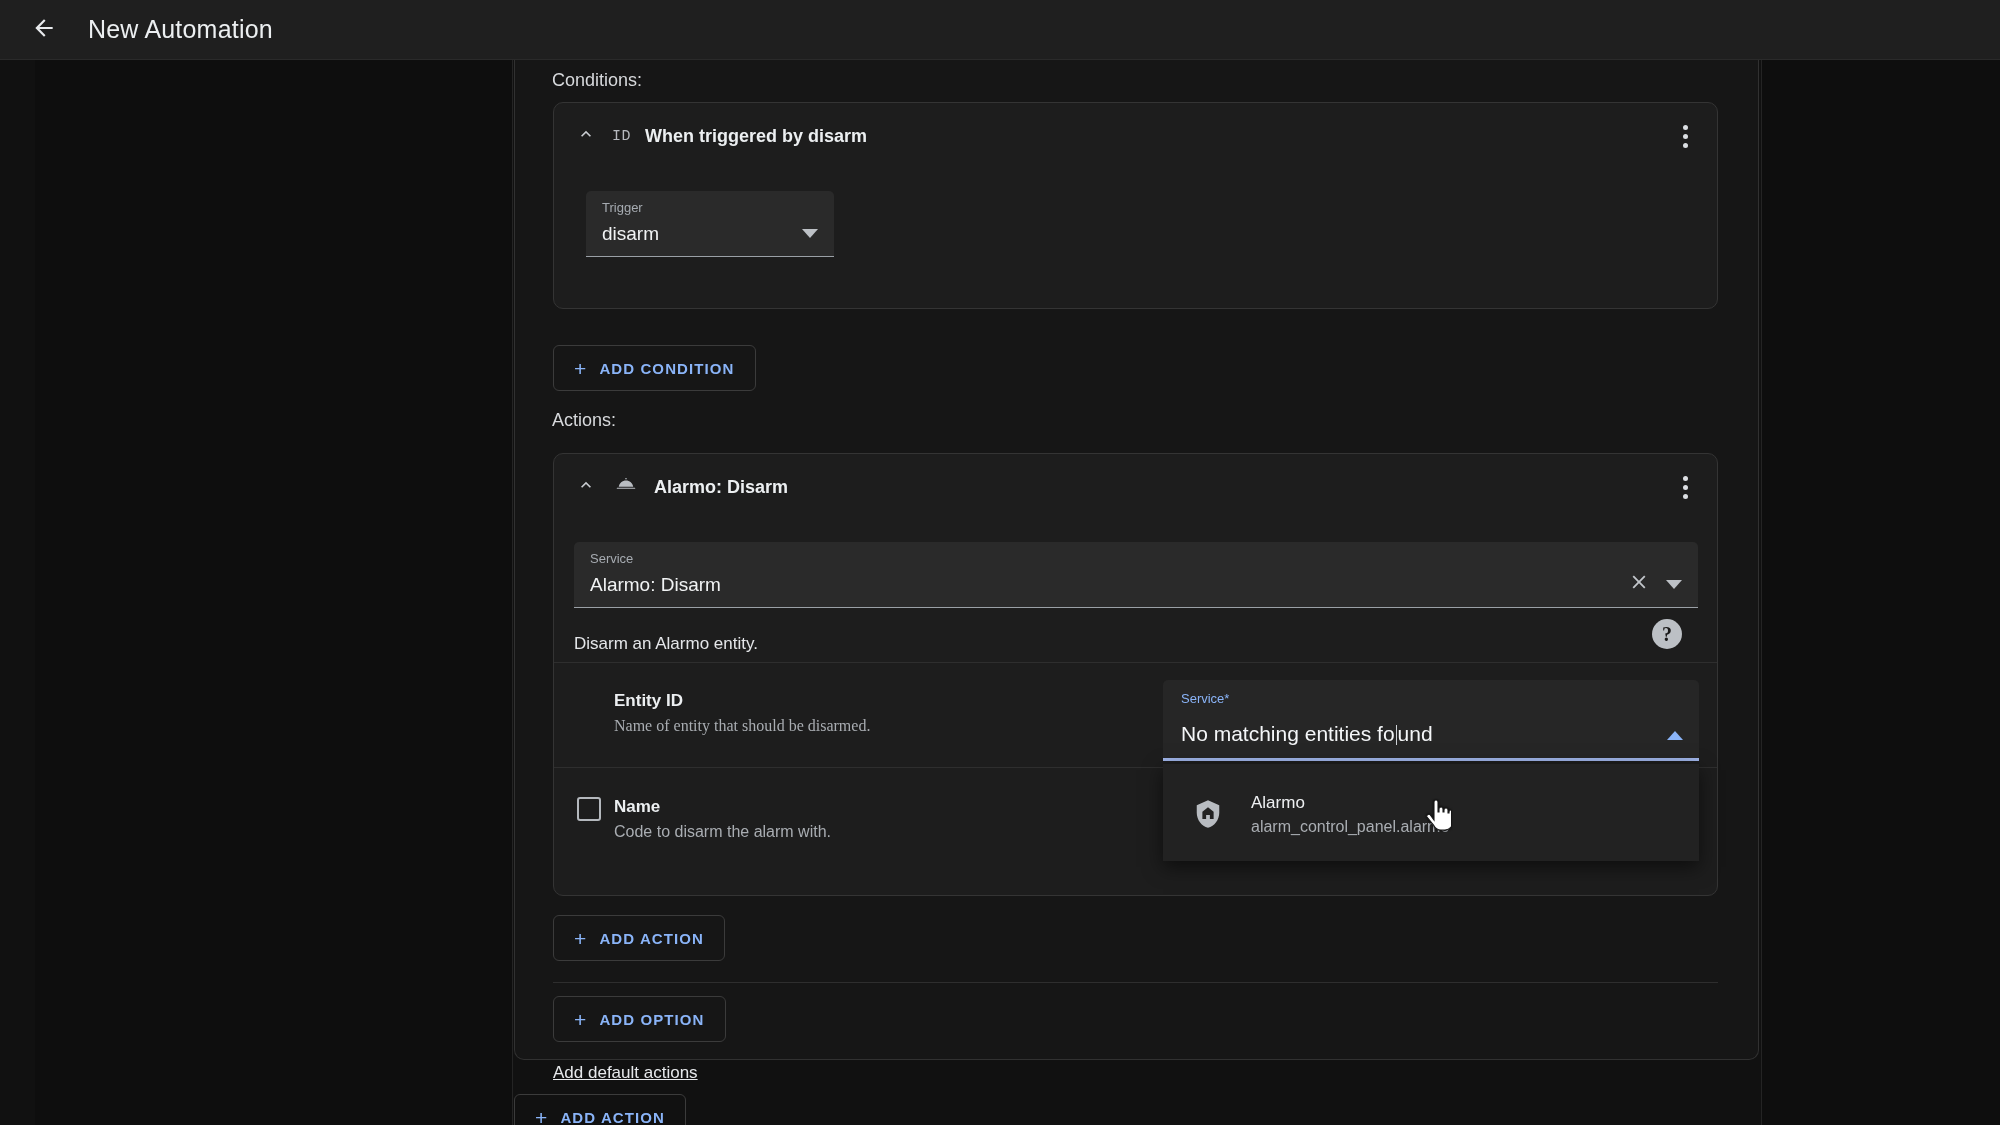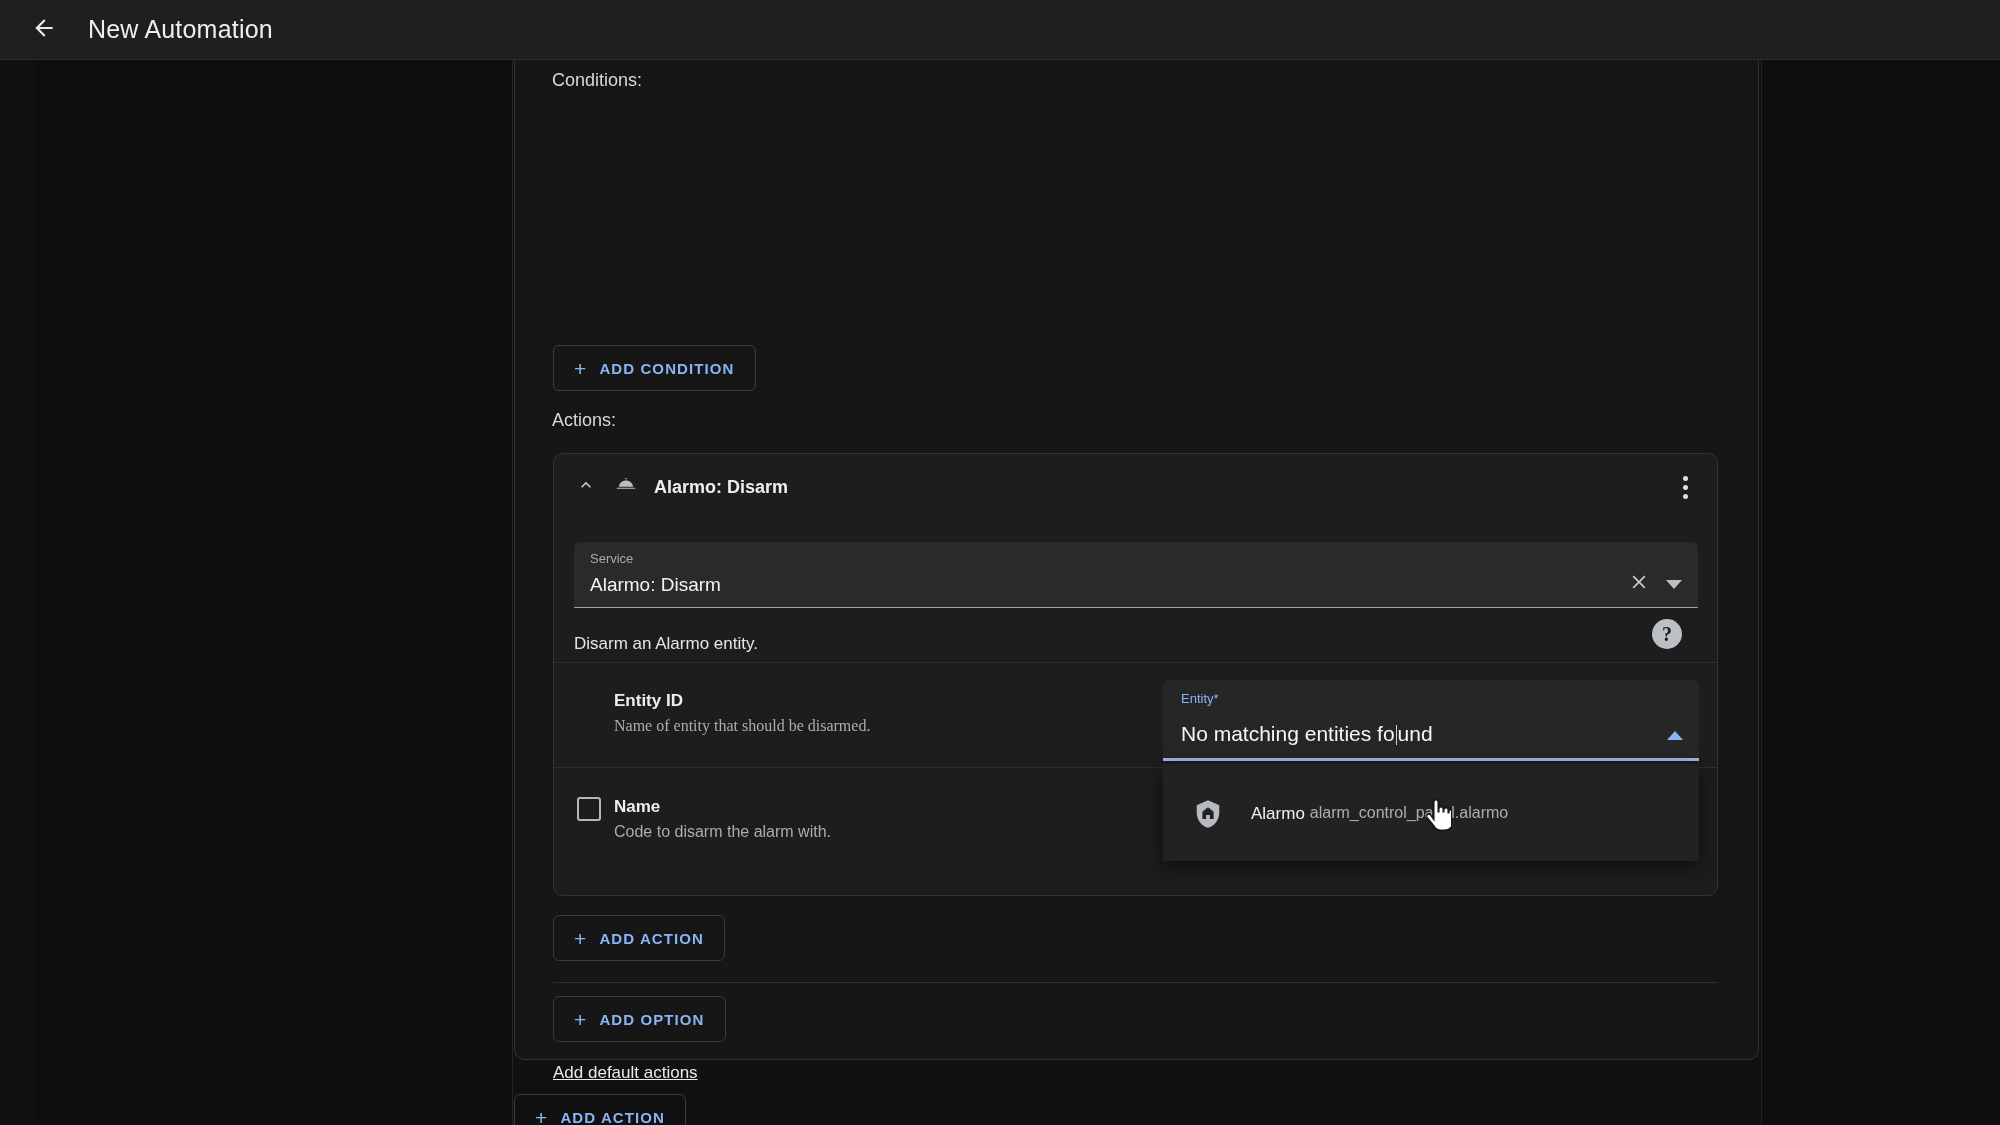--- a/index.html
+++ b/index.html
@@ -219,21 +219,21 @@
   .lb-item {
     position: absolute; left: 0; top: 14px;
     width: 536px; height: 72px;
     display: flex; align-items: center; cursor: pointer;
   }
   .lb-icon {
     margin-left: 28px; width: 34px; height: 34px;
     display: flex; align-items: center; justify-content: center;
   }
   .lb-icon svg { width: 30px; height: 30px; fill: #b8bcc1; }
-  .lb-text { margin-left: 26px; display: flex; flex-direction: row; gap: 5px; }
+  .lb-text { margin-left: 26px; display: flex; flex-direction: column; gap: 5px; }
   .lb-primary { font-size: 17px; color: #eef0f2; }
   .lb-secondary { font-size: 16px; color: #aaaeb3; }
 
   
   #cursor {
     position: absolute; left: 1390px; top: 740px;
     width: 26px; height: 34px; pointer-events: none;
     filter: drop-shadow(0 0 1px rgba(0,0,0,.9));
   }
 </style>
@@ -253,38 +253,63 @@
 
 <div id="page">
 
   <div id="left-rail"></div>
   <div id="right-rail"></div>
 
   <div id="option-card">
 
     <div class="section-label" style="left:37px; top:10px;">Conditions:</div>
 
-
-    <div class="outlined-btn" style="left:38px; top:285px;">
-      <span class="plus">+</span>
-      <span>ADD CONDITION</span>
-    </div>
-
-    <div class="section-label" style="left:37px; top:350px;">Actions:</div>
-
-    <div class="block-card" style="left:38px; top:393px; width:1165px; height:443px;">
+    <div class="block-card" style="left:38px; top:42px; width:1165px; height:207px;">
 
       <div class="block-head">
         <div class="chev">
           <span>
             <svg viewBox="0 0 24 24">
                 <path d="M7.4 15.4 12 10.8l4.6 4.6L18 14l-6-6-6 6z"></path>
               </svg>
           </span>
         </div>
+        <div class="head-id">ID</div>
+        <div class="head-title">When triggered by disarm</div>
+        <div class="kebab">
+          <i></i>
+          <i></i>
+          <i></i>
+        </div>
+      </div>
+
+      <div class="tf" style="left:32px; top:88px; width:248px; height:66px;">
+        <div class="tf-label">Trigger</div>
+        <div class="tf-value">disarm</div>
+        <div class="tf-arrow"></div>
+      </div>
+    </div>
+
+    <div class="outlined-btn" style="left:38px; top:285px;">
+      <span class="plus">+</span>
+      <span>ADD CONDITION</span>
+    </div>
+
+    <div class="section-label" style="left:37px; top:350px;">Actions:</div>
+
+    <div class="block-card" style="left:38px; top:393px; width:1165px; height:443px;">
+
+      <div class="block-head">
+        <div class="chev">
+          <span>
+            <svg viewBox="0 0 24 24">
+                <path d="M7.4 15.4 12 10.8l4.6 4.6L18 14l-6-6-6 6z"></path>
+              </svg>
+          </span>
+        </div>
         <div class="head-icon">
           <svg viewBox="0 0 24 24">
             <path d="M12 5c-4 0-7.3 2.9-7.9 6.7h15.8C19.3 7.9 16 5 12 5zm-.9-1.9a.9.9 0 1 1 1.8 0v.5h-1.8v-.5zM2.5 12.8h19a.6.6 0 0 1 0 1.2h-19a.6.6 0 0 1 0-1.2z"></path>
           </svg>
         </div>
         <div class="head-title">Alarmo: Disarm</div>
         <div class="kebab">
           <i></i>
           <i></i>
           <i></i>
@@ -331,21 +356,21 @@
 
     <div class="link-btn" style="left:38px; top:1003px;">Add default actions</div>
   </div>
 
   <div class="outlined-btn" style="left:479px; top:1034px;">
     <span class="plus">+</span>
     <span>ADD ACTION</span>
   </div>
 
   <div id="entity-combo">
-    <div class="tf-label">Entity*</div>
+    <div class="tf-label">Service*</div>
     <div class="tf-value">
       <span>No matching entities fo</span><span class="tf-caret-after"></span><span>und</span>
     </div>
     <div class="tf-arrow up"></div>
   </div>
   <div id="entity-underline"></div>
 
   <div id="entity-listbox">
     <div class="lb-item">
       <div class="lb-icon">

